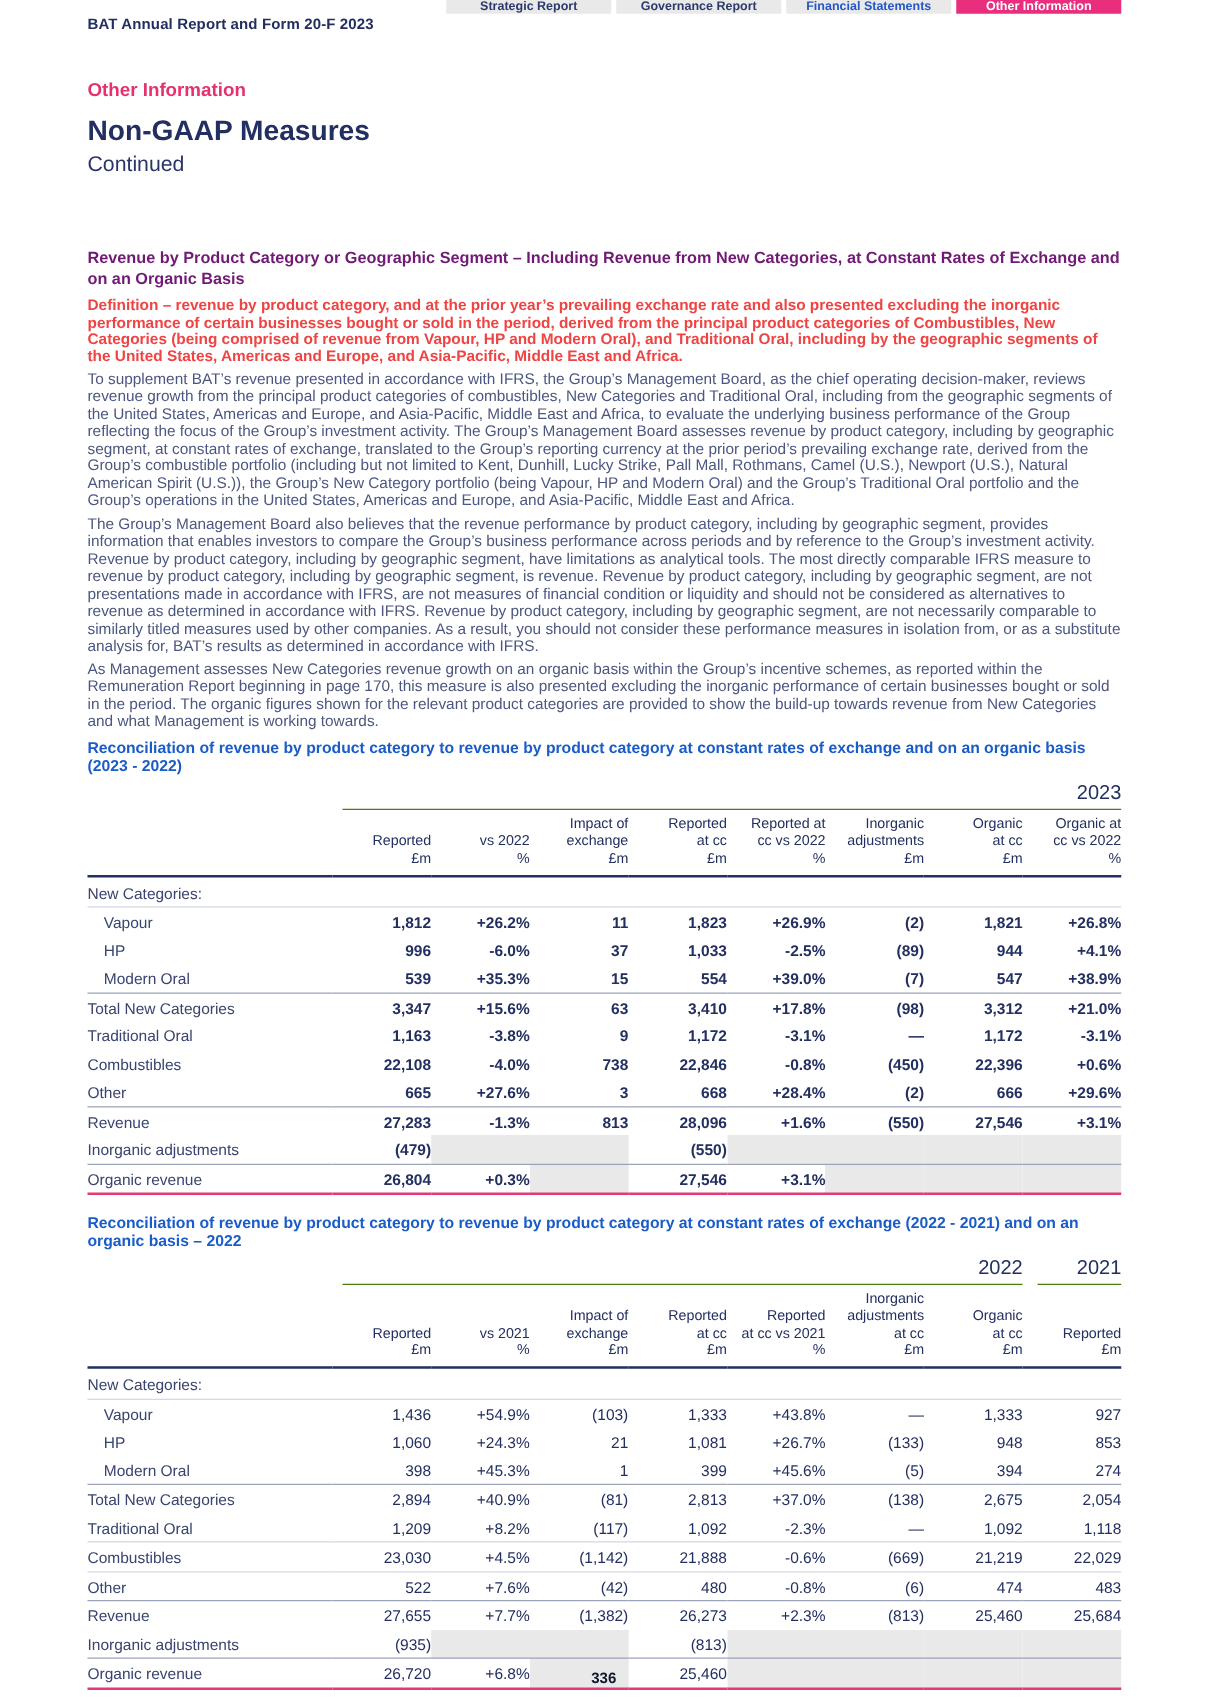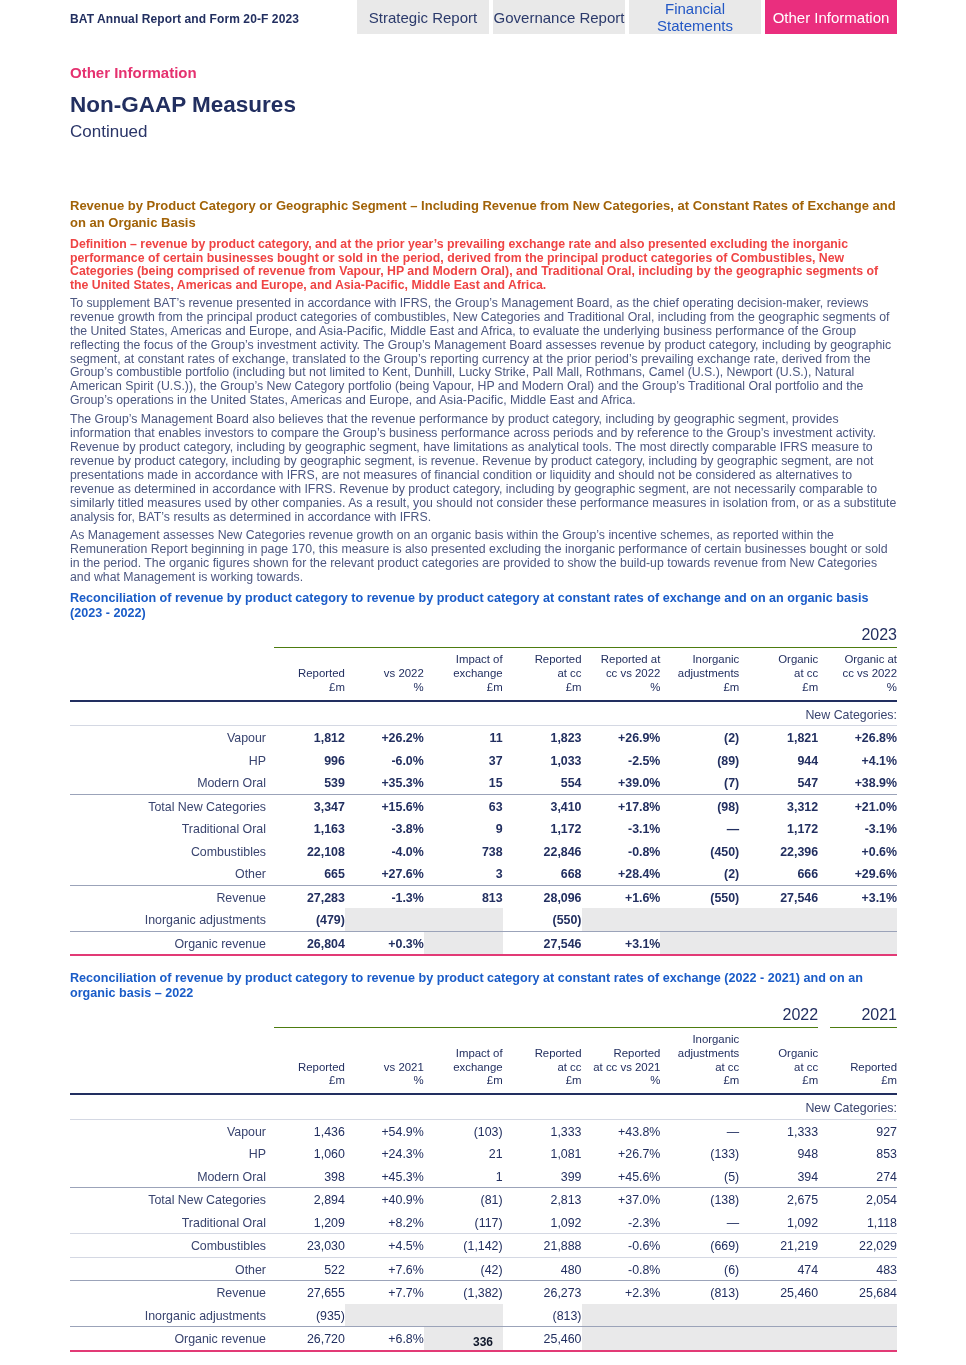--- a/index.html
+++ b/index.html
@@ -7,42 +7,42 @@
     width:966px;height:1365px;background:#ffffff;position:relative;overflow:hidden;
     font-family:"Liberation Sans",sans-serif;-webkit-font-smoothing:antialiased;
   }
   .page{padding:0 69px 0 70px;}
 
   
   .topbar{display:flex;height:37px;align-items:flex-start;}
   .report-title{font-size:12px;font-weight:700;color:#222f60;align-self:center;letter-spacing:.1px;}
   .tabs{margin-left:auto;display:flex;gap:4px;}
   .tab{width:132px;display:flex;align-items:center;justify-content:center;text-align:center;
-       font-size:15px;font-weight:400;color:#2b3a6b;background:#e9e9e9;cursor:pointer;}
+       font-size:10px;font-weight:700;color:#2b3a6b;background:#e9e9e9;cursor:pointer;}
   .tabs .tab:nth-child(3){color:#2257c5;}
   .tab.active{background:#ea2e7e;color:#ffffff;}
 
   
   .eyebrow{margin-top:27px;font-size:15px;font-weight:700;color:#e5316f;}
   .h1{margin-top:11px;font-size:22.5px;font-weight:700;color:#222f60;}
   .subtitle{margin-top:4px;font-size:17px;font-weight:400;color:#2a3568;}
 
-  .section-heading{margin-top:55px;font-size:13px;font-weight:700;color:#a16207;line-height:1.32;}
+  .section-heading{margin-top:55px;font-size:13px;font-weight:700;color:#701a75;line-height:1.32;}
   .definition{margin-top:7px;font-size:12.3px;font-weight:700;color:#ef4444;line-height:13.4px;}
   p.body{margin:5px 0 0;font-size:12.3px;font-weight:400;color:#4c5781;line-height:13.9px;}
 
   .table-title{margin-top:6px;font-size:12.6px;font-weight:700;color:#1a5cc8;line-height:1.22;}
   .table-title.second{margin-top:15px;}
 
   
   table.fin{width:100%;border-collapse:collapse;table-layout:fixed;margin-top:3px;
             border-bottom:2.5px solid #e23a76;}
   .fin th,.fin td{text-align:right;vertical-align:bottom;padding:3px 0 3.5px 8px;
                   font-weight:400;color:#222f60;}
-  .fin .lbl{text-align:right;padding-left:0;color:#39446f;}
+  .fin .lbl{text-align:left;padding-left:0;color:#39446f;}
   .fin td{font-size:12.4px;height:16px;}
   .fin td.lbl{font-size:12.4px;}
   .fin .ind{padding-left:13px;}
   .year-row th{padding:0 0 0 8px;}
   .year-row th.year div{border-bottom:1px solid #4d7c0f;padding:1px 0 3px;font-size:16px;
                         color:#222f60;text-align:right;}
   .year-row th.gap{padding-left:12px;}
   .head-row th{font-size:11.4px;line-height:1.22;border-bottom:2px solid #222f60;
                padding-top:5px;padding-bottom:5px;}
   .head-row .ct{white-space:pre-line;}

